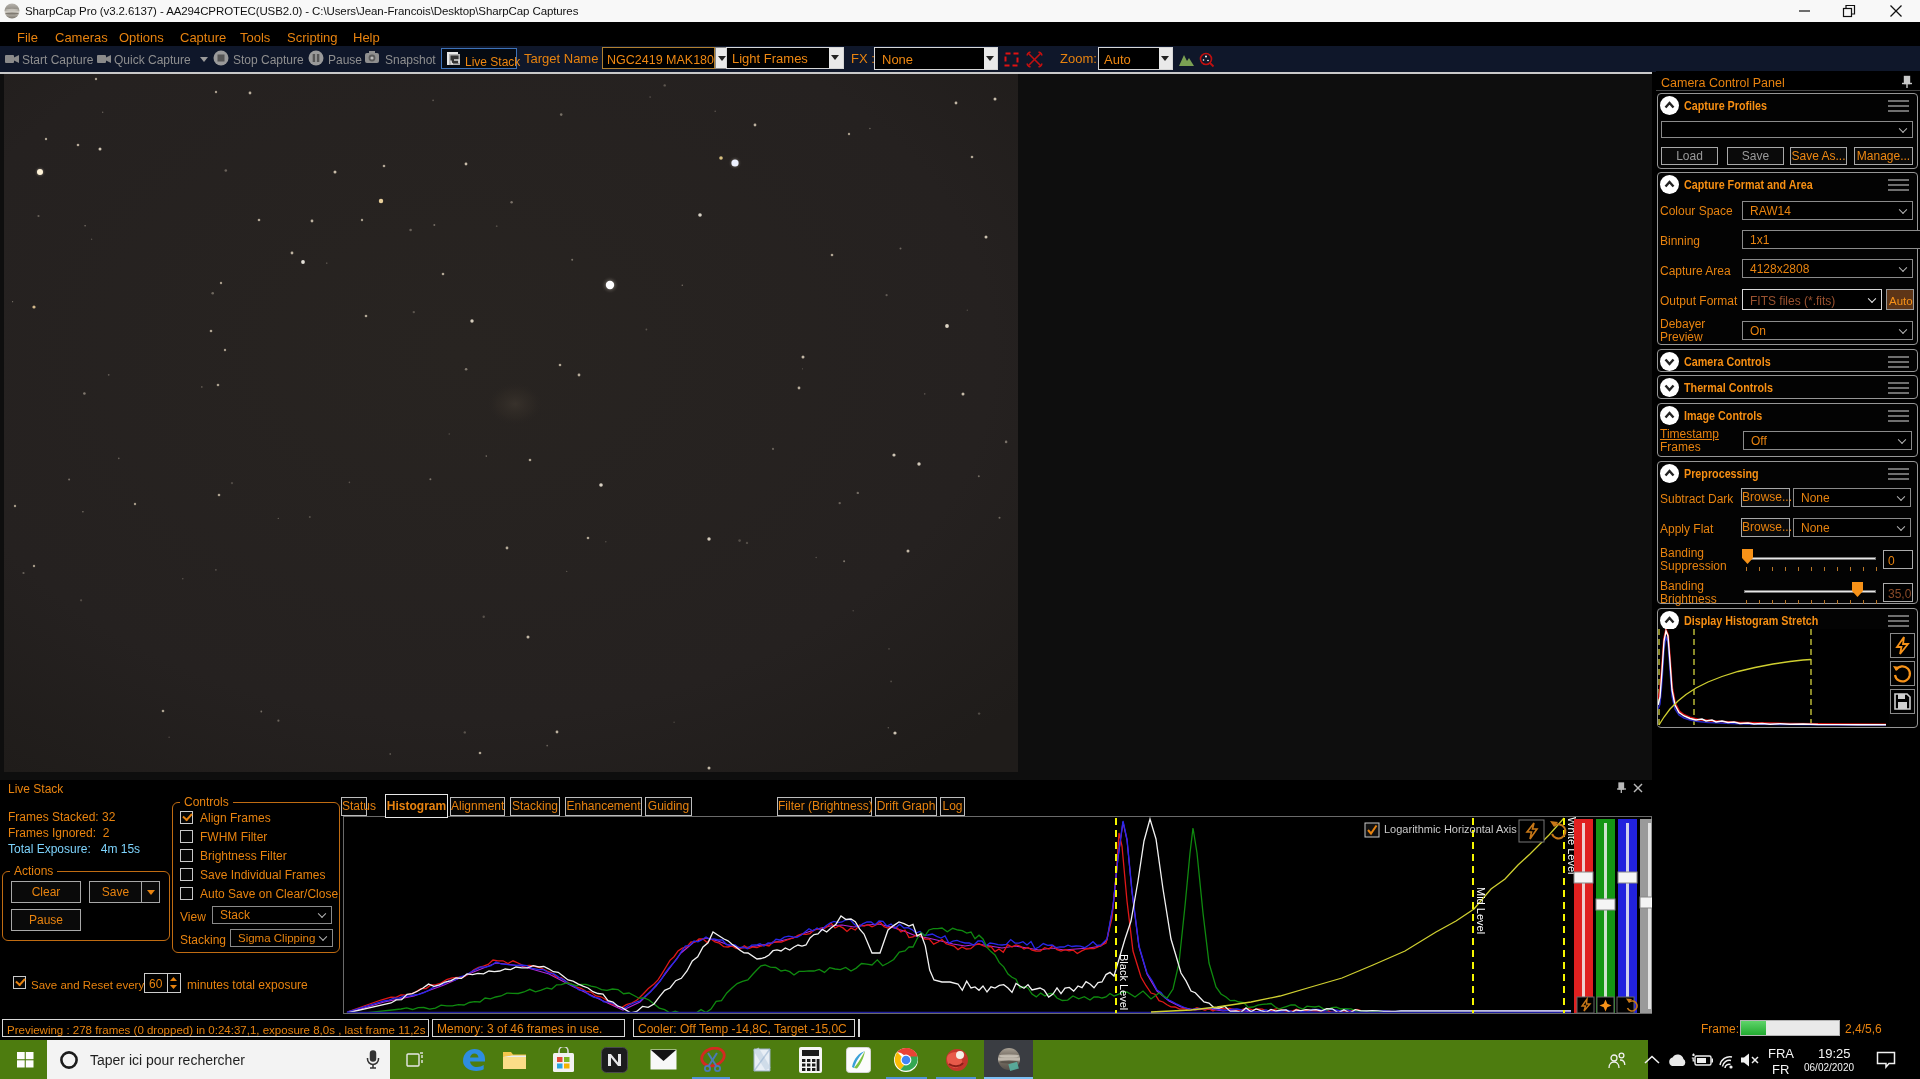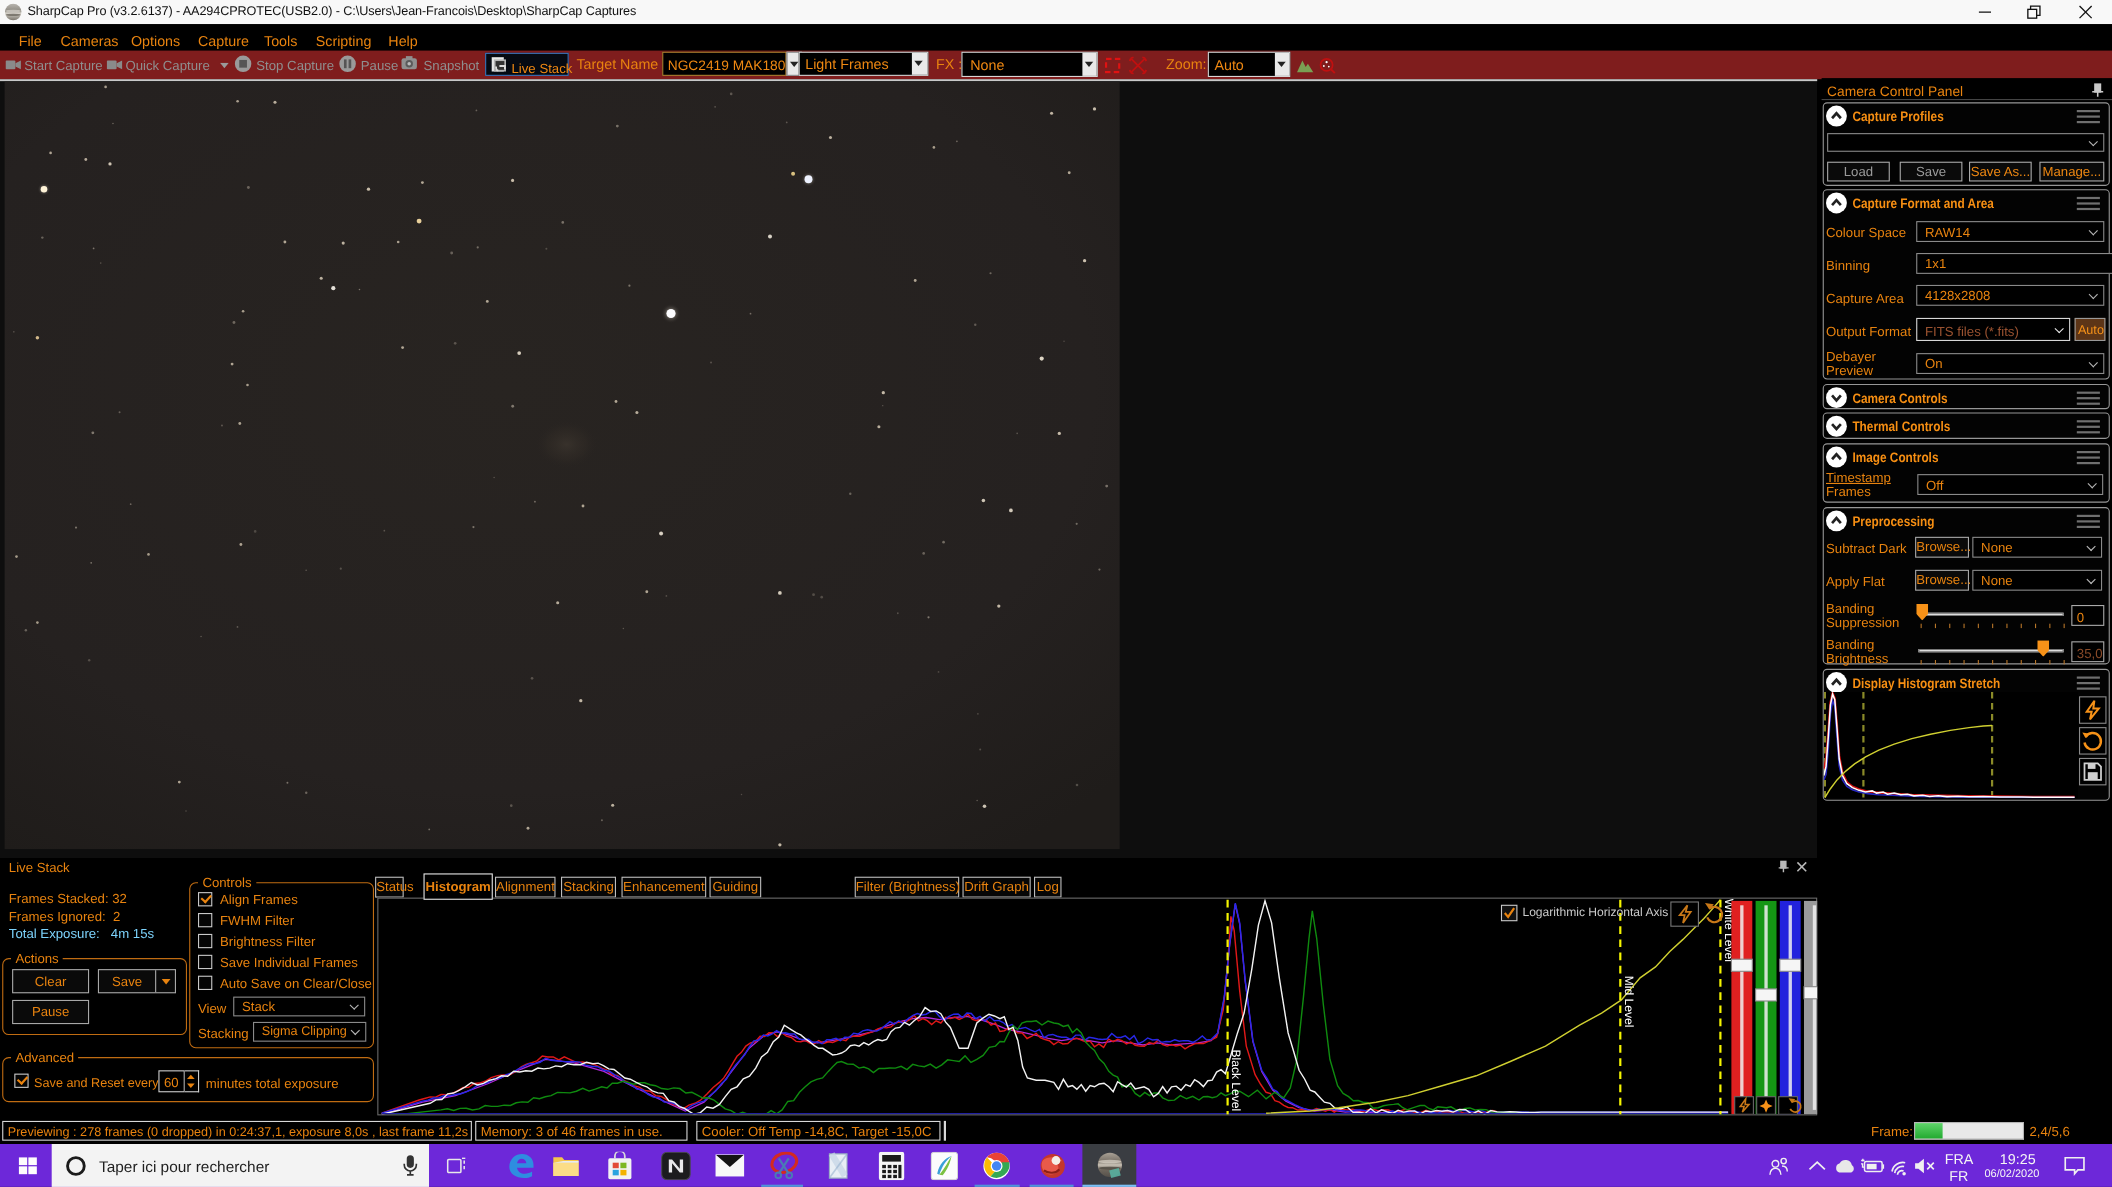--- a/index.html
+++ b/index.html
@@ -55,21 +55,21 @@
 </div>
 <div class="ab" style="left:0;top:22px;width:1920px;height:24px;background:#000;">
     <div class="ab t13 org" style="left:17px;top:9px;">File</div>
     <div class="ab t13 org" style="left:55px;top:9px;">Cameras</div>
     <div class="ab t13 org" style="left:119px;top:9px;">Options</div>
     <div class="ab t13 org" style="left:180px;top:9px;">Capture</div>
     <div class="ab t13 org" style="left:240px;top:9px;">Tools</div>
     <div class="ab t13 org" style="left:287px;top:9px;">Scripting</div>
     <div class="ab t13 org" style="left:353px;top:9px;">Help</div>
   </div>
-<div class="ab" style="left:0;top:46px;width:1920px;height:26px;background:#7f1d1d;">
+<div class="ab" style="left:0;top:46px;width:1920px;height:26px;background:#0f172a;">
     <svg class="ab" style="left:5px;top:7px;" width="15" height="12">
       <rect x="0" y="2" width="9" height="8" rx="1" fill="#8a8a8a"></rect>
       <path d="M9 4.5 L14 2 L14 10 L9 7.5 Z" fill="#8a8a8a"></path>
     </svg>
     <div class="ab t12 gry" style="left:22px;top:8px;">Start Capture</div>
     <svg class="ab" style="left:97px;top:7px;" width="15" height="12">
       <rect x="0" y="2" width="9" height="8" rx="1" fill="#8a8a8a"></rect>
       <path d="M9 4.5 L14 2 L14 10 L9 7.5 Z" fill="#8a8a8a"></path>
     </svg>
     <div class="ab t12 gry" style="left:114px;top:8px;">Quick Capture</div>
@@ -550,23 +550,20 @@
     <div class="ab t12" style="left:180px;top:131px;color:#e8830f;">View</div>
     <div class="combo ab" style="left:212px;top:126px;width:120px;height:18px;">
       <div class="tx">Stack</div>
       <div class="chev"></div>
     </div>
     <div class="ab t12" style="left:180px;top:154px;color:#e8830f;">Stacking</div>
     <div class="combo ab" style="left:230px;top:149px;width:103px;height:18px;font-size:11.5px;">
       <div class="tx">Sigma Clipping</div>
       <div class="chev"></div>
     </div>
-    <div class="fs" style="left:2px;top:181px;width:338px;height:41px;">
-      <span class="lg">Advanced</span>
-    </div>
     <div class="cb ck" style="left:13px;top:196px;"></div>
     <div class="ab" style="left:31px;top:199px;color:#e8830f;font-size:11.5px;white-space:nowrap;">Save and Reset every</div>
     <div class="ab" style="left:144px;top:193px;width:24px;height:20px;border:1px solid #ccc;background:#000;">
       <div class="ab t12" style="left:4px;top:4px;color:#e8830f;">60</div>
     </div>
     <div class="ab" style="left:168px;top:193px;width:13px;height:20px;border:1px solid #ccc;border-left:0;background:#000;"><svg width="11" height="18">
         <path d="M2 7 L5.5 3 L9 7 Z" fill="#e8830f"></path>
         <path d="M2 11 L5.5 15 L9 11 Z" fill="#e8830f"></path>
       </svg></div>
     <div class="ab t12" style="left:187px;top:199px;color:#e8830f;">minutes total exposure</div>
@@ -634,21 +631,21 @@
     <div class="ab" style="left:633px;top:1px;width:222px;height:18px;border:1px solid #d8d8d8;">
       <div class="ab t12" style="left:4px;top:3px;color:#e8830f;">Cooler: Off Temp -14,8C, Target -15,0C</div>
     </div>
     <div class="ab" style="left:858px;top:1px;width:2px;height:18px;background:#d8d8d8;"></div>
     <div class="ab t12" style="left:1701px;top:5px;color:#e8830f;">Frame:</div>
     <div class="ab" style="left:1740px;top:2px;width:100px;height:16px;background:#e9e9e9;border:1px solid #b5b5b5;">
       <div class="ab" style="left:0;top:0;width:25px;height:14px;background:linear-gradient(#5fd46a,#22aa30);"></div>
     </div>
     <div class="ab t12" style="left:1845px;top:5px;color:#e8830f;">2,4/5,6</div>
   </div>
-<div class="ab" style="left:0;top:1040px;width:1920px;height:39px;background:#6d28d9;">
+<div class="ab" style="left:0;top:1040px;width:1648px;height:39px;background:#4d7c0f;">
     <svg class="ab" style="left:17px;top:12px;" width="17" height="16">
       <g fill="#fdfdfd">
         <rect x="0" y="0" width="7.7" height="7.2"></rect>
         <rect x="8.8" y="0" width="7.7" height="7.2"></rect>
         <rect x="0" y="8.3" width="7.7" height="7.2"></rect>
         <rect x="8.8" y="8.3" width="7.7" height="7.2"></rect>
       </g>
     </svg>
     <div class="ab" style="left:47px;top:0;width:343px;height:39px;background:#f3f3f3;">
       <svg class="ab" style="left:12px;top:10px;" width="20" height="20">

